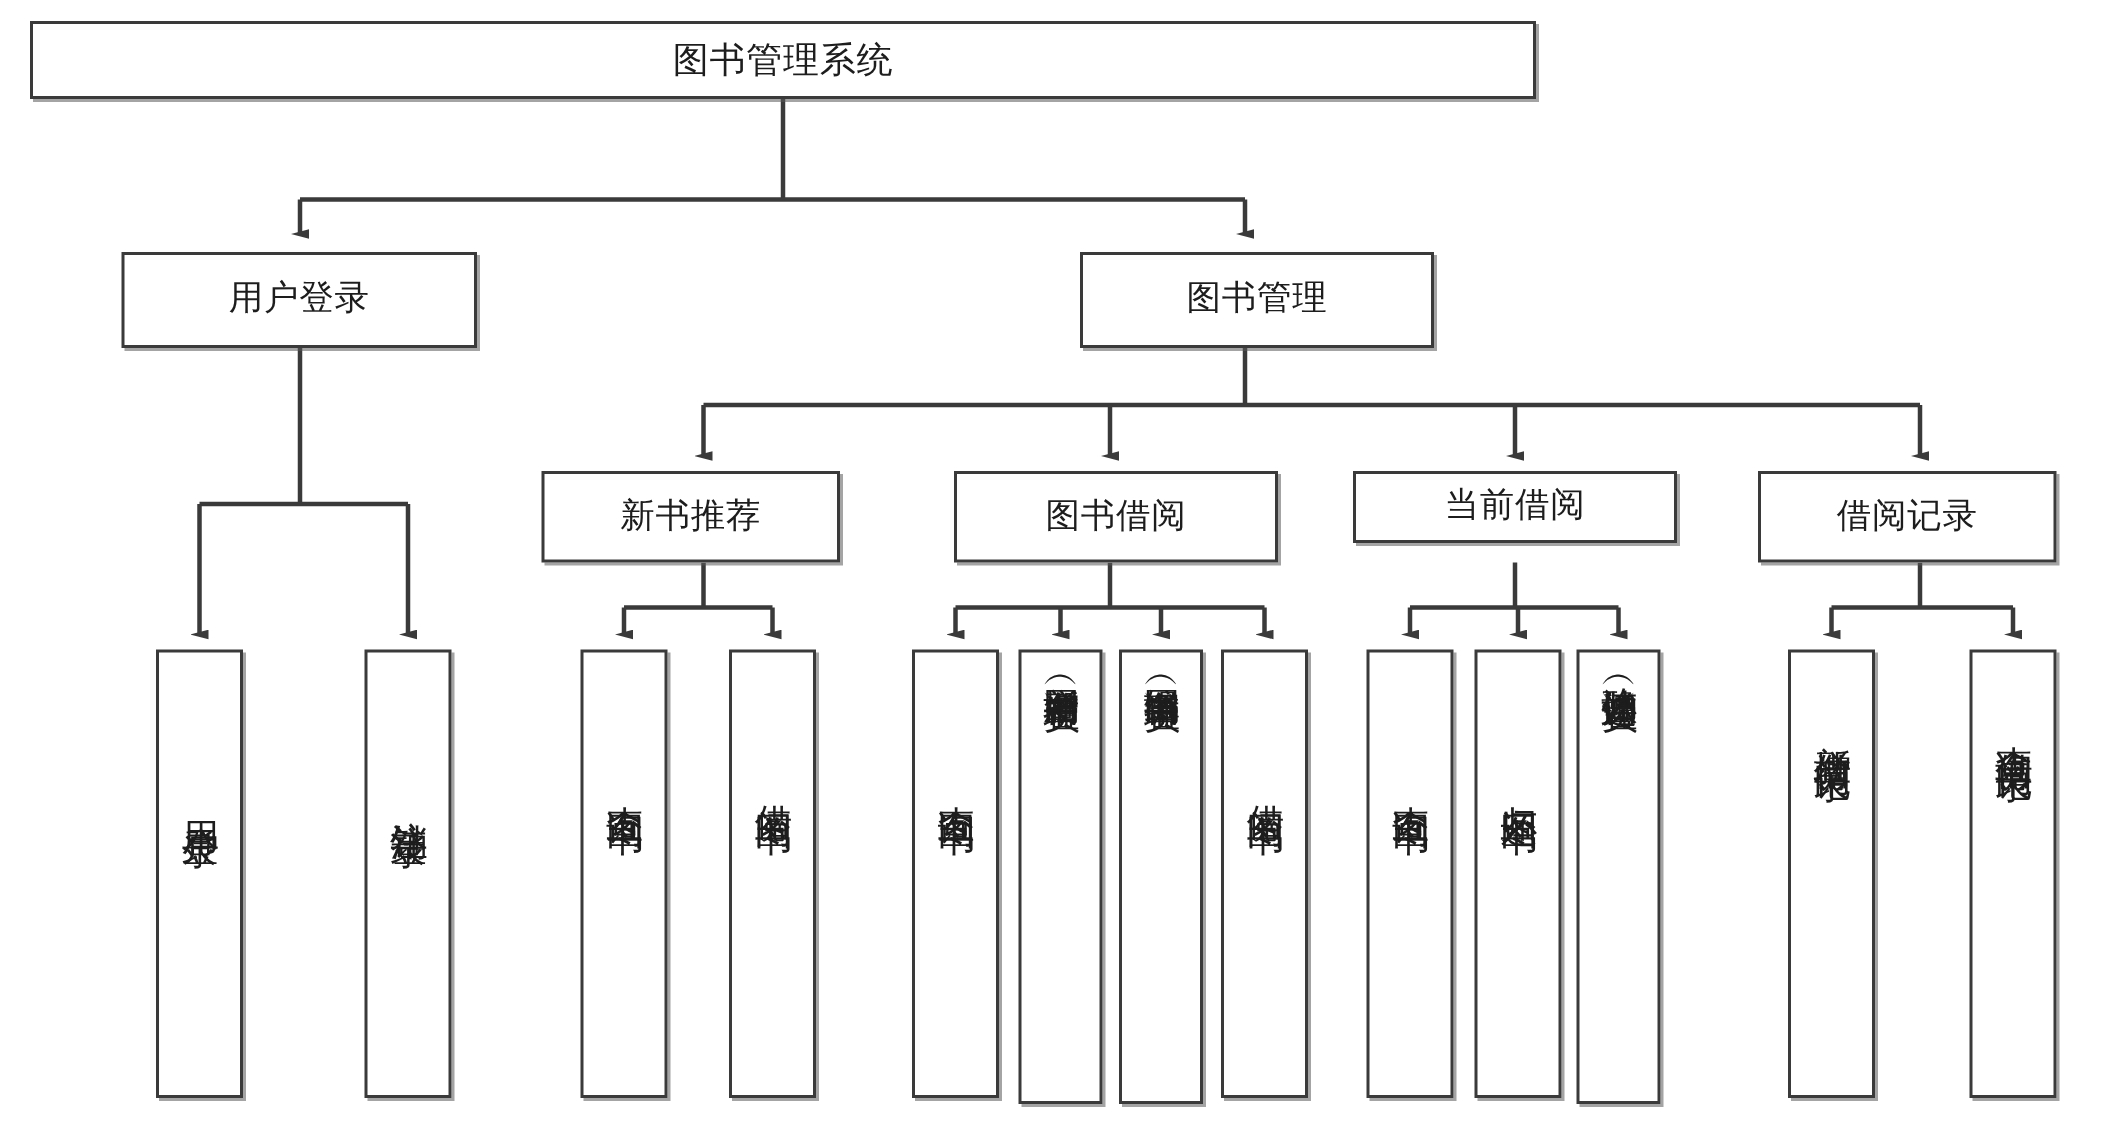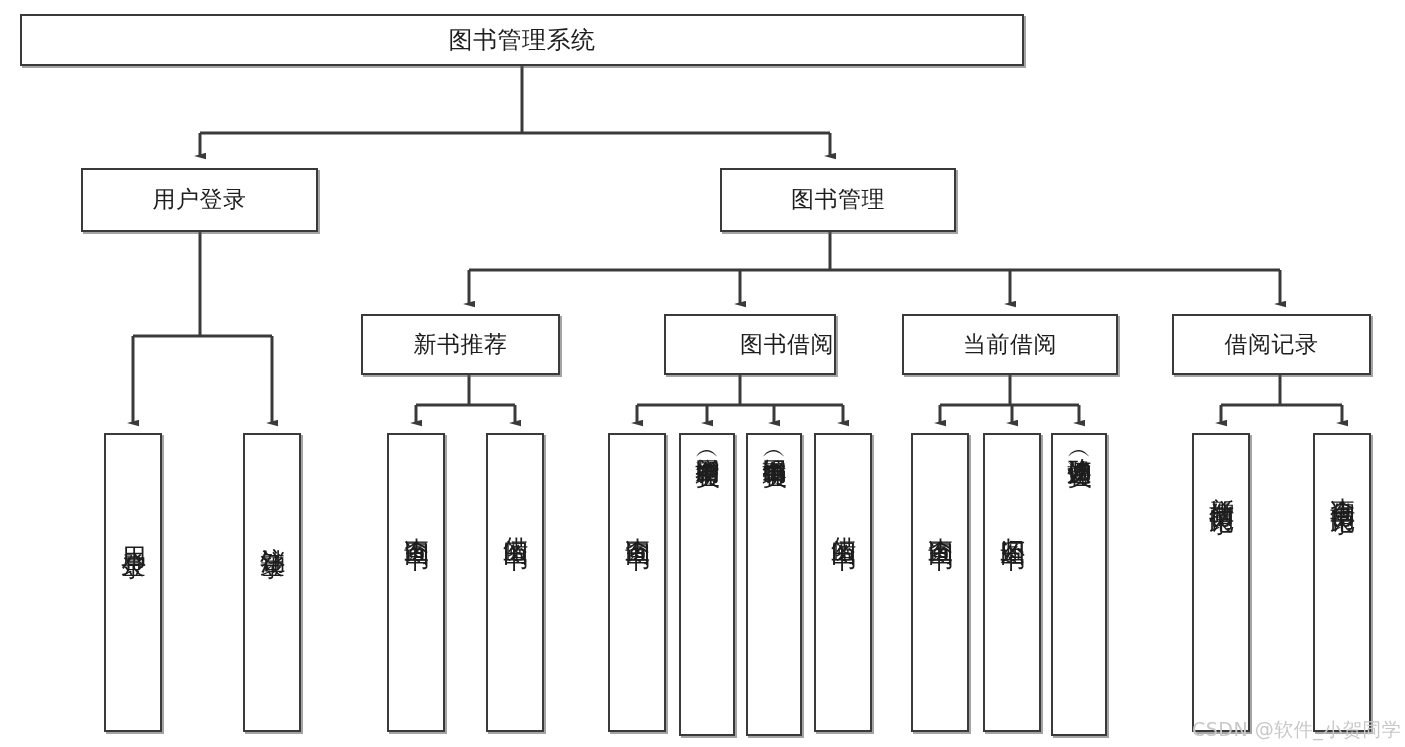--- a/index.html
+++ b/index.html
@@ -130,24 +130,24 @@
   <div class="node h" style="left:81px; top:168px; width:237px; height:64px;">
     <span class="lbl">用户登录</span>
   </div>
   <div class="node h" style="left:720px; top:168px; width:236px; height:64px;">
     <span class="lbl">图书管理</span>
   </div>
 
   <div class="node h" style="left:361px; top:314px; width:199px; height:61px;">
     <span class="lbl">新书推荐</span>
   </div>
-  <div class="node h" style="left:664px; top:314px; width:172px; height:61px;justify-content:flex-end;">
+  <div class="node h" style="left:636px; top:314px; width:216px; height:61px;">
     <span class="lbl">图书借阅</span>
   </div>
-  <div class="node h" style="left:902px; top:314px; width:216px; height:61px;">
+  <div class="node h" style="left:902px; top:314px; width:216px; height:48px;">
     <span class="lbl">当前借阅</span>
   </div>
   <div class="node h" style="left:1172px; top:314px; width:199px; height:61px;">
     <span class="lbl">借阅记录</span>
   </div>
 
   <div class="node v" style="left:104px; top:433px; width:58px; height:299px; padding-top:92px;">
     <span class="lbl">用户登录</span>
   </div>
   <div class="node v" style="left:243px; top:433px; width:58px; height:299px; padding-top:92px;">
@@ -184,15 +184,14 @@
     <span class="lbl">确认归还（管理员）</span>
   </div>
 
   <div class="node v" style="left:1192px; top:433px; width:58px; height:299px; padding-top:42px;">
     <span class="lbl">新增借阅记录</span>
   </div>
   <div class="node v" style="left:1313px; top:433px; width:58px; height:299px; padding-top:42px;">
     <span class="lbl">查询借阅记录</span>
   </div>
 
-  <div class="watermark" style="left:1192px; top:717px;">CSDN @软件_小贺同学</div>
 
 </div>
 
 </body></html>

